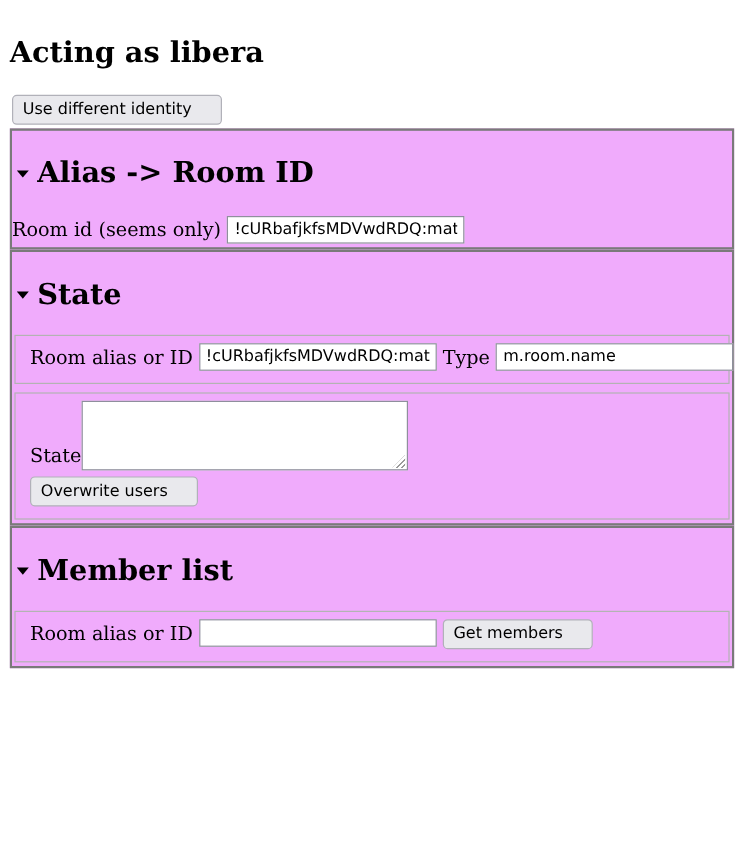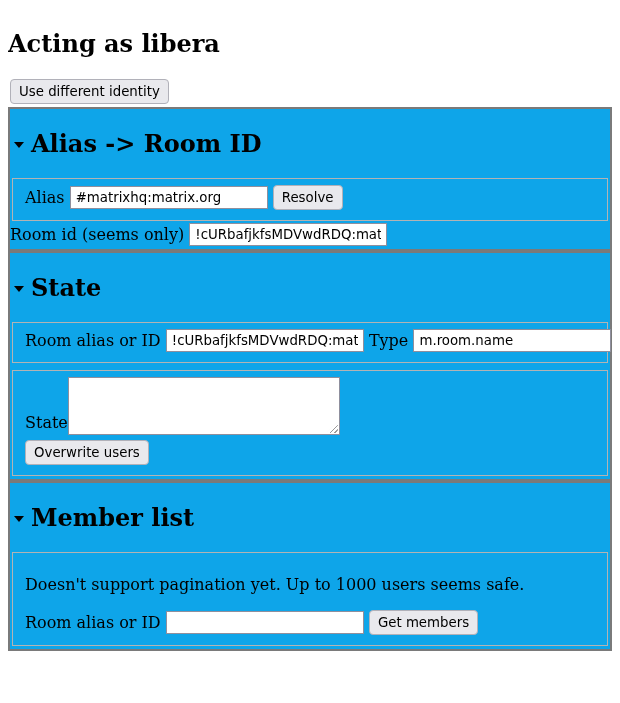--- a/index.html
+++ b/index.html
@@ -18,28 +18,28 @@
     font-family: "DejaVu Serif", serif;
   }
   .identity-row { margin: 0 2px 3px 2px; }
   .btn {
     font-family: "DejaVu Sans", sans-serif;
     font-size: 13.3333px;
     color: #000;
     background: #e9e9ed;
     border: 1px solid #b1b1b9;
     border-radius: 4px;
-    padding: 4px 8px 4px 8px;
+    padding: 4px 24px 4px 8px;
     line-height: 15px;
     cursor: default;
   }
   .section {
     border: 2px solid #7a7a7a;
     padding-bottom: 3px;
-    background: #0ea5e9;
+    background: #f0abfc;
   }
   .summary {
     display: flex;
     align-items: center;
     padding-left: 4px;
     cursor: default;
   }
   .tri {
     width: 0; height: 0;
     border-left: 5px solid transparent;
@@ -115,25 +115,20 @@
 
 <div class="identity-row">
   <button class="btn">Use different identity</button>
 </div>
 
 <div class="section">
   <div class="summary">
     <span class="tri"></span>
     <h2>Alias -&gt; Room ID</h2>
   </div>
-  <fieldset>
-    <span class="lbl">Alias</span>
-    <input type="text" class="txt" value="#matrixhq:matrix.org" style="">
-    <button class="btn">Resolve</button>
-  </fieldset>
   <div class="bare-row">
     <span class="lbl">Room id (seems only)</span>
     <input type="text" class="txt" readonly="" value="!cURbafjkfsMDVwdRDQ:matrix." style="">
   </div>
 </div>
 
 <div class="section">
   <div class="summary">
     <span class="tri"></span>
     <h2>State</h2>
@@ -159,20 +154,19 @@
     </div>
   </fieldset>
 </div>
 
 <div class="section">
   <div class="summary">
     <span class="tri"></span>
     <h2>Member list</h2>
   </div>
   <fieldset>
-    <p class="note-p">Doesn't support pagination yet. Up to 1000 users seems safe.</p>
     <div class="row">
       <span class="lbl">Room alias or ID</span>
       <input type="text" class="txt" value="" style="">
       <button class="btn">Get members</button>
     </div>
   </fieldset>
 </div>
 
 </body></html>

